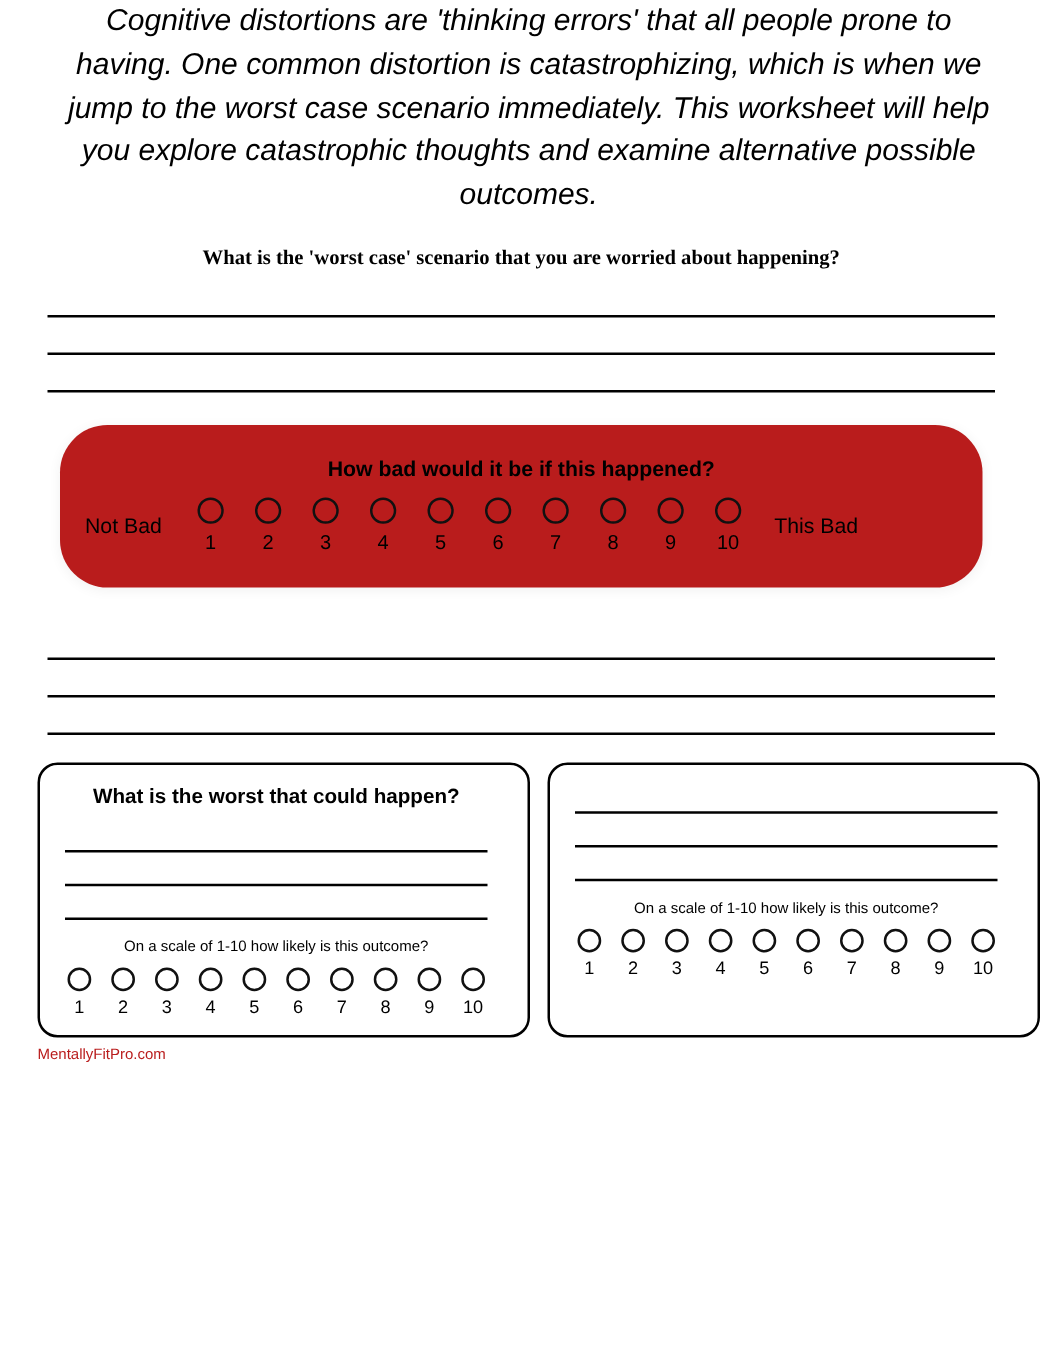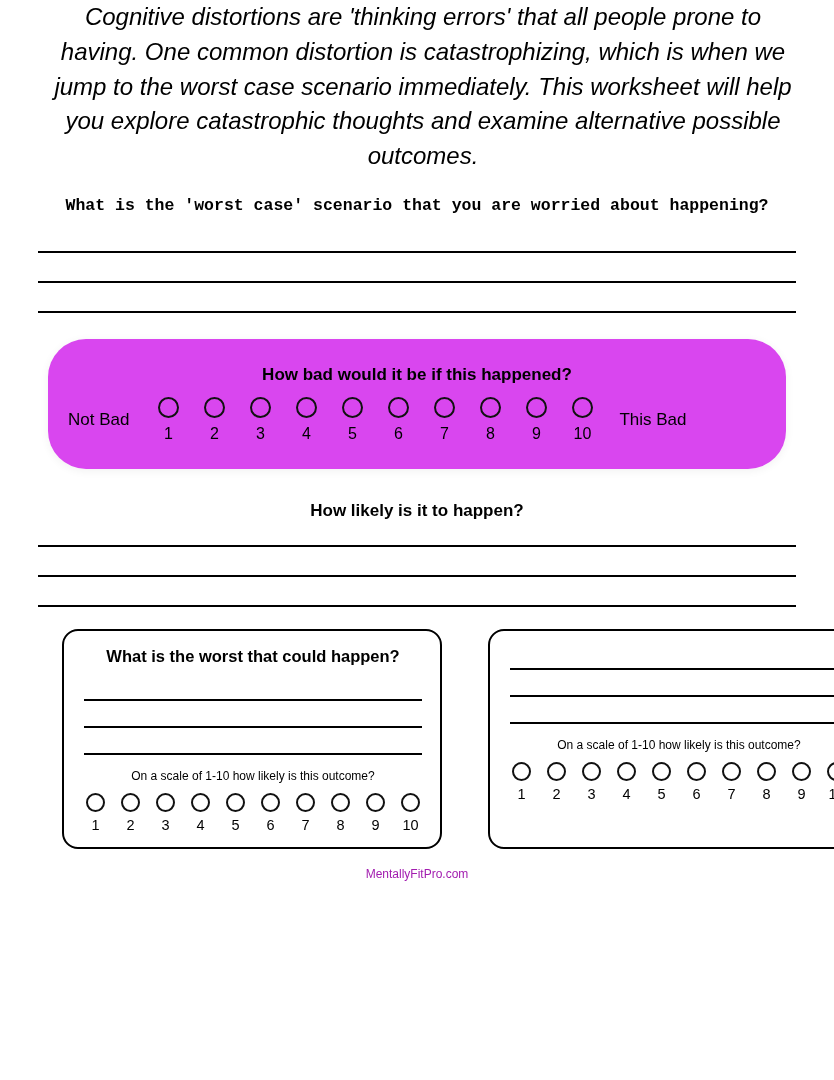--- a/index.html
+++ b/index.html
@@ -38,37 +38,37 @@
     margin: 0 10px 22px 22px;
     font-family: "Liberation Sans", sans-serif;
     font-style: italic;
   }
 
   .q-heading {
     text-align: center;
     font-size: 16.5px;
     font-weight: bold;
     margin: 0 0 12px 0;
-    font-family: Liberation Mono, monospace;
+    font-family: Liberation Serif, serif;
   }
 
   .lines {
     margin: 0 8px;
   }
   .lines .line {
     border-bottom: 2.5px solid #000;
     height: 26px;
     margin-bottom: 0;
   }
   .lines .line + .line { margin-top: 4px; }
 
   
   .card-grey {
     margin: 26px 18px 0 18px;
-    background: #d946ef;
+    background: #b91c1c;
     border-radius: 38px;
     padding: 26px 20px 26px 20px;
     box-shadow: 0 2px 10px rgba(0,0,0,0.06);
   }
   .card-grey .card-title {
     text-align: center;
     font-size: 17px;
     font-weight: bold;
     margin-bottom: 12px;
     font-family: "Liberation Sans", sans-serif;
@@ -137,22 +137,21 @@
   .bottom-row {
     display: flex;
     gap: 14px;
     margin: 22px 0 0 0;
     padding: 0 0px;
   }
   .box {
     flex: 1;
     border: 2.5px solid #000;
     border-radius: 16px;
-    padding: 16px 12px 14px 14px;
-    margin-left: 32px;
+    padding: 16px 26px 14px 14px;
   }
   .box .box-title {
     text-align: center;
     font-size: 16.5px;
     font-weight: bold;
     margin-bottom: 12px;
     font-family: "Liberation Sans", sans-serif;
   }
   .box .lines { margin: 0 6px; }
   .box .lines .line { height: 23px; border-bottom: 2.5px solid #000; }
@@ -161,24 +160,24 @@
     font-size: 12px;
     margin: 14px 0 10px 0;
     font-family: "Liberation Sans", sans-serif;
   }
   .box .scale-items { justify-content: center; }
   .box .scale-item { width: 35px; }
   .box .circle { width: 19px; height: 19px; }
   .box .scale-num { font-size: 14.5px; margin-top: 5px; }
 
   .footer {
-    text-align: center;
+    text-align: left;
     font-size: 12px;
-    margin-top: 18px;
-    color: #a21caf;
+    margin-top: 6px;
+    color: #b91c1c;
     font-family: "Liberation Sans", sans-serif;
   }
 </style>
 </head>
 <body>
 
 <div class="page">
 
 
   <p class="intro">Cognitive distortions are 'thinking errors' that all people prone to having. One common distortion is catastrophizing, which is when we jump to the worst case scenario immediately. This worksheet will help you explore catastrophic thoughts and examine alternative possible outcomes.</p>
@@ -236,21 +235,20 @@
         <div class="scale-item">
           <div class="circle"></div>
           <div class="scale-num">10</div>
         </div>
       </div>
       <div class="scale-label right">This Bad</div>
     </div>
   </div>
 
   <div class="section-likely">
-    <div class="h">How likely is it to happen?</div>
     <div class="lines">
       <div class="line"></div>
       <div class="line"></div>
       <div class="line"></div>
     </div>
   </div>
 
   <div class="bottom-row">
 
     <div class="box">

